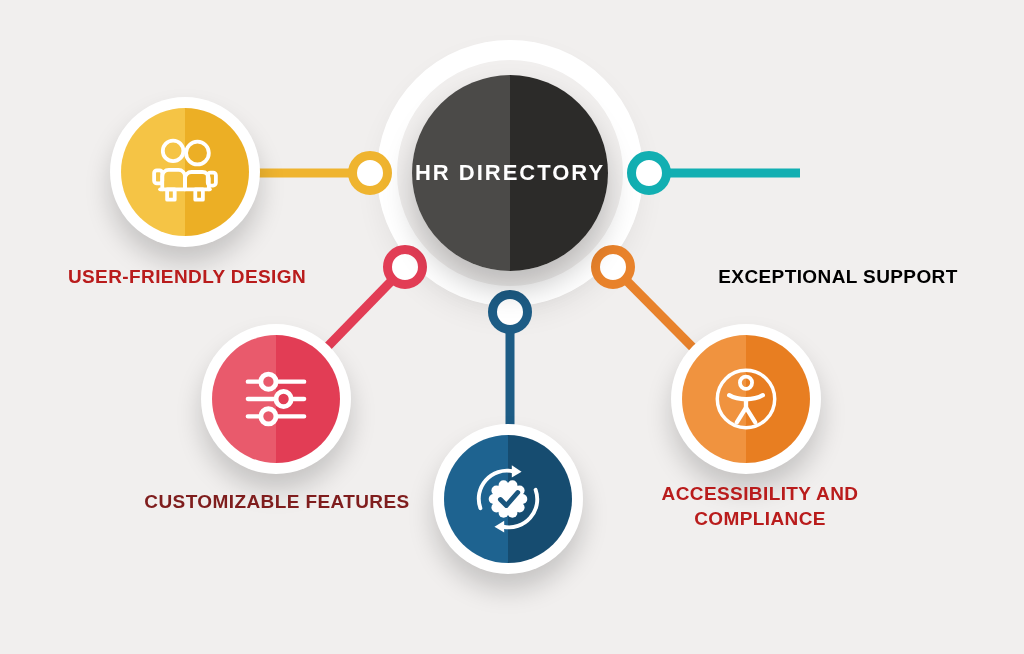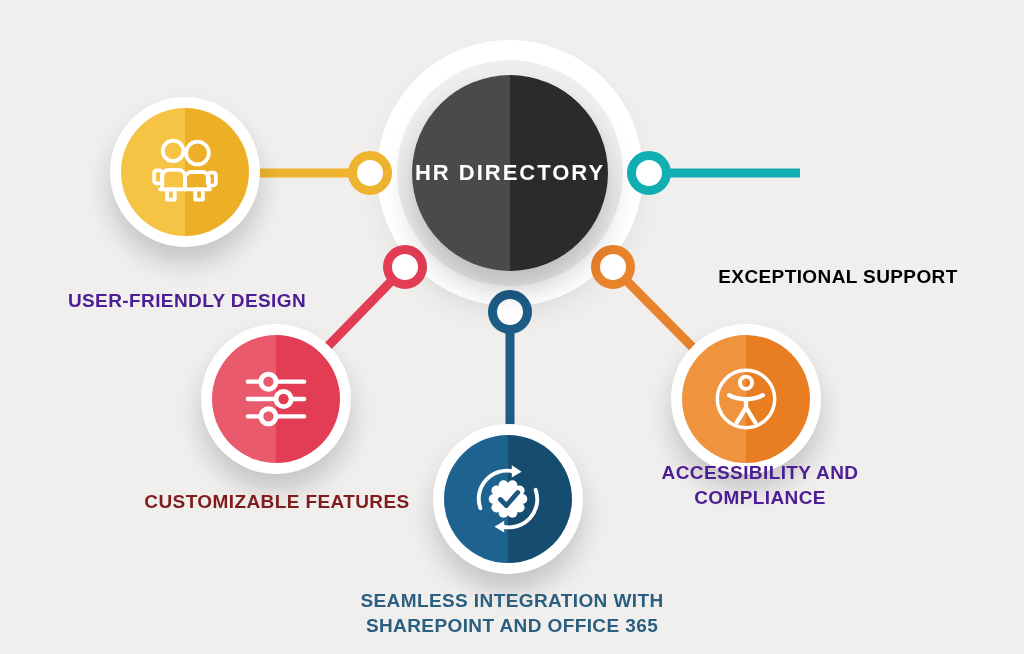--- a/index.html
+++ b/index.html
@@ -70,24 +70,24 @@
   .node-4 .inner{background:linear-gradient(90deg,#1E6390 50%,#164C70 50%);}
   
   .feature-label{
     position:absolute;
     width:320px;
     text-align:center;
     font-size:19px;font-weight:bold;
     letter-spacing:0.4px;
     line-height:1.32;
   }
-  .label-0{left:27px;top:264px;color:#4c1d95;margin-top:24px;}
+  .label-0{left:27px;top:264px;color:#b91c1c;}
   .label-1{left:678px;top:264px;color:#000000;}
   .label-2{left:117px;top:489px;color:#7f1d1d;}
-  .label-3{left:600px;top:460px;color:#4c1d95;}
+  .label-3{left:600px;top:481px;color:#b91c1c;}
   .label-4{left:352px;top:588px;color:#2A5F80;}
 </style>
 </head>
 <body>
 
 <div class="canvas">
 
   <div class="halo"></div>
 
   <svg class="connectors" viewBox="0 0 1024 654">
@@ -173,18 +173,14 @@
         </g>
         <path d="M29,36.5 l5.5,5.5 L45,30" fill="none" stroke="#1A567E" stroke-width="4.5" stroke-linecap="round" stroke-linejoin="round"></path>
       </svg>
     </div>
   </div>
 
   <div class="feature-label label-0">USER-FRIENDLY DESIGN</div>
   <div class="feature-label label-1">EXCEPTIONAL SUPPORT</div>
   <div class="feature-label label-2">CUSTOMIZABLE FEATURES</div>
   <div class="feature-label label-3">ACCESSIBILITY AND COMPLIANCE</div>
-  <div class="feature-label label-4">
-    <div>SEAMLESS INTEGRATION WITH</div>
-    <div>SHAREPOINT AND OFFICE 365</div>
-  </div>
 
 </div>
 
 </body></html>

